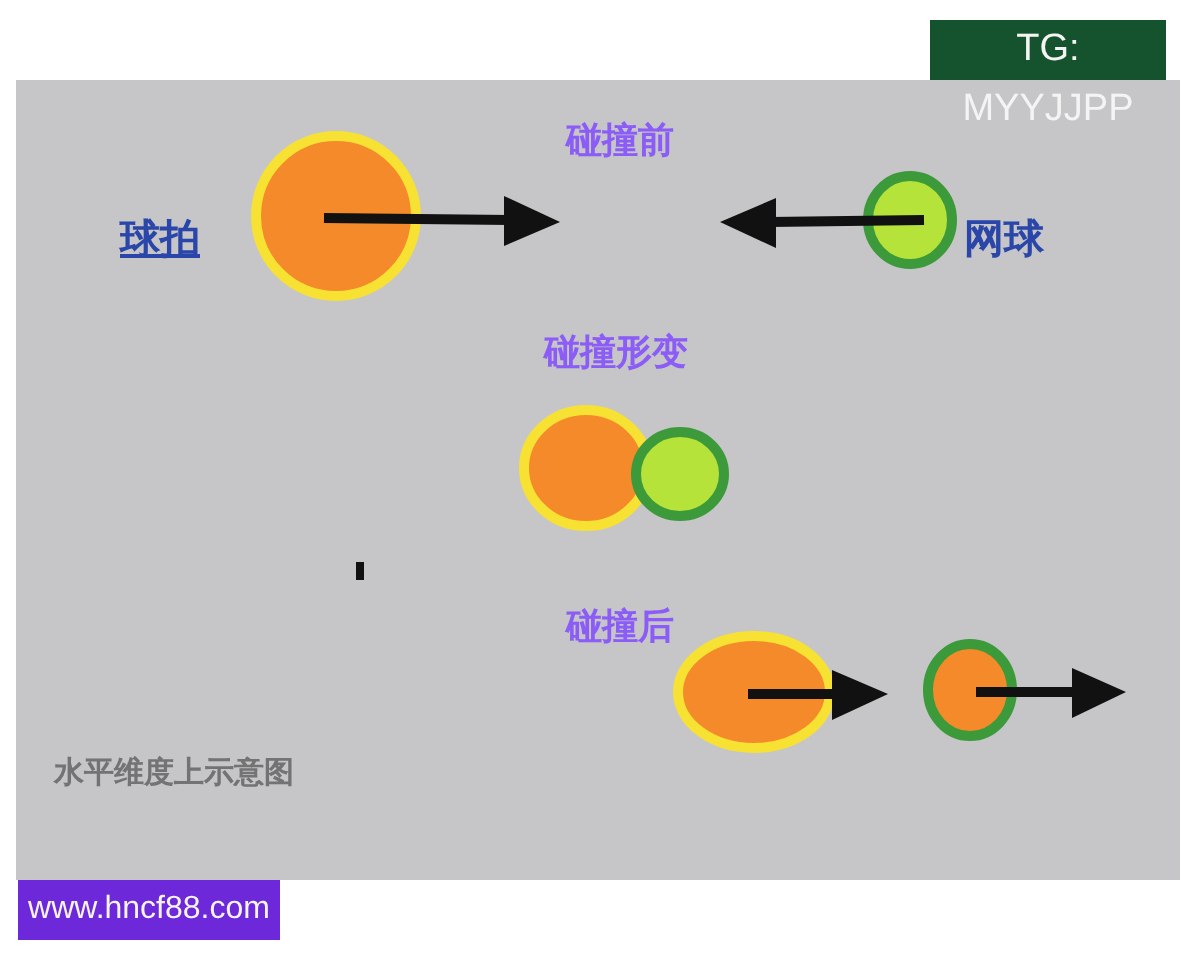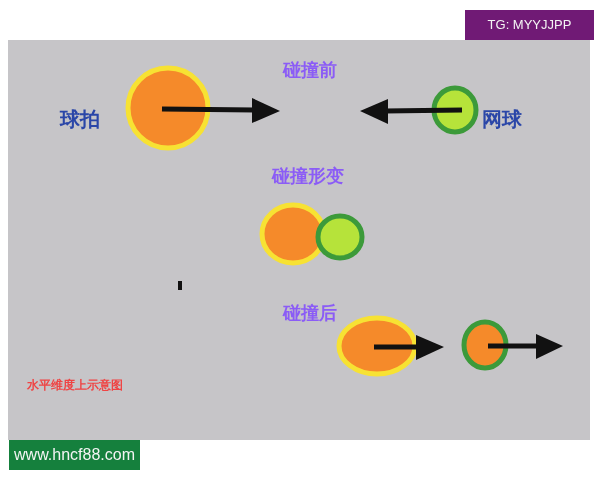--- a/index.html
+++ b/index.html
@@ -1,26 +1,26 @@
 <!DOCTYPE html>
 <html><head>
 <meta charset="utf-8">
 <style>
   html, body { margin:0; padding:0; }
   body { width:600px; height:480px; background:#ffffff; position:relative; overflow:hidden;
          font-family: "DejaVu Sans", sans-serif; }
   .panel { position:absolute; left:8px; top:40px; width:582px; height:400px; background:#c6c5c8; }
-  .wm-top { position:absolute; left:465px; top:10px; width:129px; height:30px; background:#701a75;
-            color:#f4f4f4; font-family:"Liberation Sans", sans-serif; font-size:13px; line-height:30px; text-align:center; }
-  .wm-bottom { position:absolute; left:9px; top:440px; width:131px; height:30px; background:#15803d;
+  .wm-top { position:absolute; left:465px; top:10px; width:118px; height:30px; background:#14532d;
+            color:#f4f4f4; font-family:"Liberation Sans", sans-serif; font-size:19px; line-height:30px; text-align:center; }
+  .wm-bottom { position:absolute; left:9px; top:440px; width:131px; height:30px; background:#6d28d9;
             color:#f4f4f4; font-family:"Liberation Sans", sans-serif; font-size:16px; line-height:30px; text-align:center; }
   .lbl { position:absolute; font-weight:bold; white-space:nowrap; }
   .stage { font-size:18px; color:#8b5cf6; }
   .name { font-size:20px; color:#2a46a8; }
-  .note { font-size:12px; color:#ef4444; }
+  .note { font-size:15px; color:#737373; }
   svg.diagram { position:absolute; left:0; top:0; }
 </style>
 </head>
 <body>
 
 <div class="panel"></div>
 
 <div class="wm-top">TG: MYYJJPP</div>
 <div class="wm-bottom">www.hncf88.com</div>
 
@@ -67,17 +67,17 @@
   <g>
     <ellipse cx="485" cy="345" rx="21" ry="23" fill="#f58a2a" stroke="#3c9a3a" stroke-width="5"></ellipse>
   </g>
   <g>
     <line x1="488" y1="346" x2="540" y2="346" stroke="#111" stroke-width="5"></line>
     <polygon points="536,334 563,346 536,359" fill="#111"></polygon>
   </g>
 </svg>
 
 <div class="lbl stage" style="left:283px; top:58px;">碰撞前</div>
-<div class="lbl name" style="left:60px; top:106px;">球拍</div>
+<div class="lbl name" style="left:60px; top:106px;text-decoration:underline;">球拍</div>
 <div class="lbl name" style="left:482px; top:106px;">网球</div>
 <div class="lbl stage" style="left:272px; top:164px;">碰撞形变</div>
 <div class="lbl stage" style="left:283px; top:301px;">碰撞后</div>
 <div class="lbl note" style="left:27px; top:377px;">水平维度上示意图</div>
 
 </body></html>

